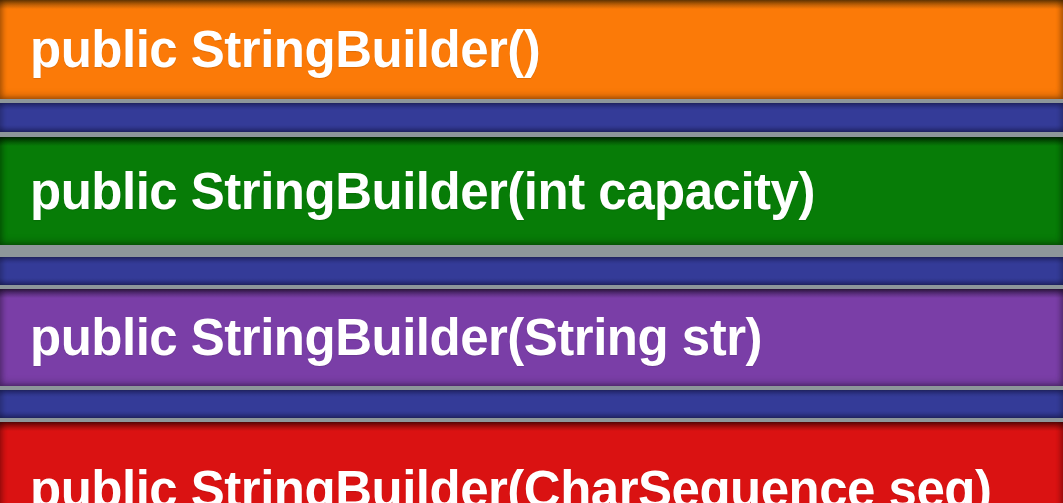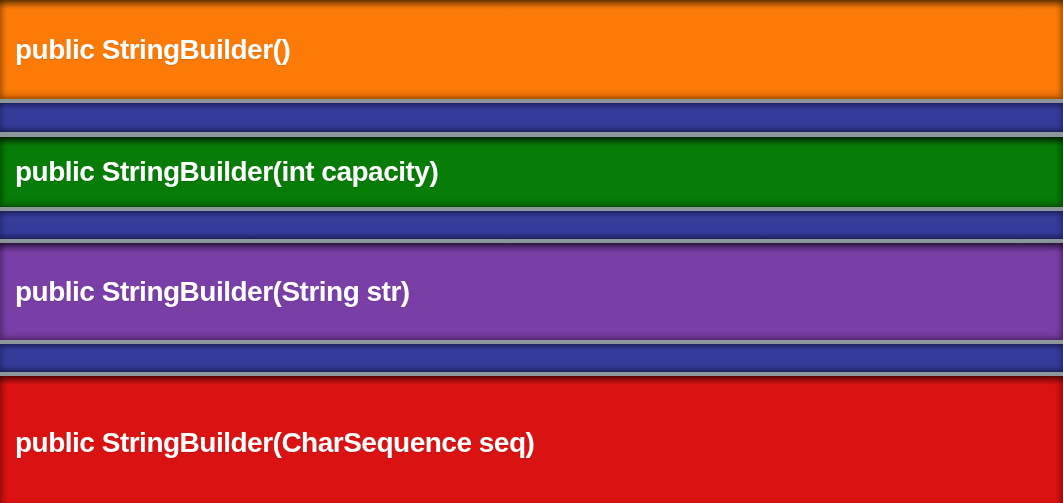--- a/index.html
+++ b/index.html
@@ -17,36 +17,36 @@
     width: 1063px;
     box-sizing: border-box;
     background: linear-gradient(180deg, var(--cd) 0px, var(--c) 9px, var(--c) 100%);
     box-shadow: inset 0 -4px 7px rgba(0,0,0,0.18),
                 inset 3px 0 5px rgba(0,0,0,0.22),
                 inset -3px 0 5px rgba(0,0,0,0.22);
   }
   .bar .label {
     color: var(--fg, #ffffff);
     font-weight: 700;
-    font-size: 28px;
+    font-size: 51px;
     letter-spacing: -0.5px;
-    padding-left: 15px;
+    padding-left: 30px;
     white-space: nowrap;
     text-shadow: 0 1px 1px rgba(0,0,0,0.12);
   }
   .sep {
     width: 1063px;
     background: linear-gradient(180deg, var(--sepd) 0px, var(--sep) 7px,
                 var(--sep) calc(100% - 7px), var(--sepd) 100%);
     box-shadow: inset 3px 0 4px rgba(0,0,0,0.2), inset -3px 0 4px rgba(0,0,0,0.2);
   }
   
   .b1 { height: 99px;  margin-bottom: 4px; }
   .s1 { height: 29px;  margin-bottom: 5px; }
-  .b2 { height: 70px;  margin-bottom: 4px; }
+  .b2 { height: 108px;  margin-bottom: 12px; }
   .s2 { height: 28px;  margin-bottom: 4px; }
   .b3 { height: 97px;  margin-bottom: 4px; align-items: center; }
   .s3 { height: 28px;  margin-bottom: 4px; }
   .b4 { height: 134px; } 
 </style>
 </head>
 <body>
 
 <div class="stage" style="--bg: #8d969a; --fg: #ffffff; --sep: #343b98; --sepd: #262b74;">
 

